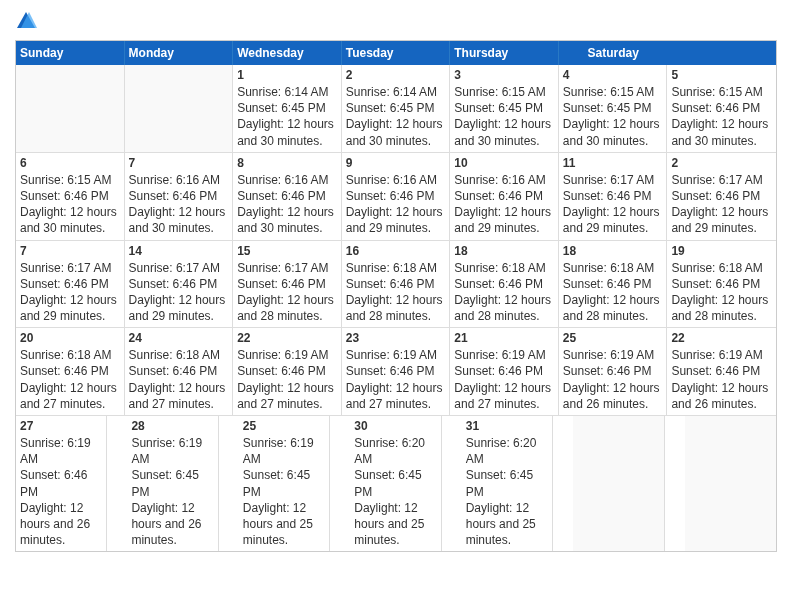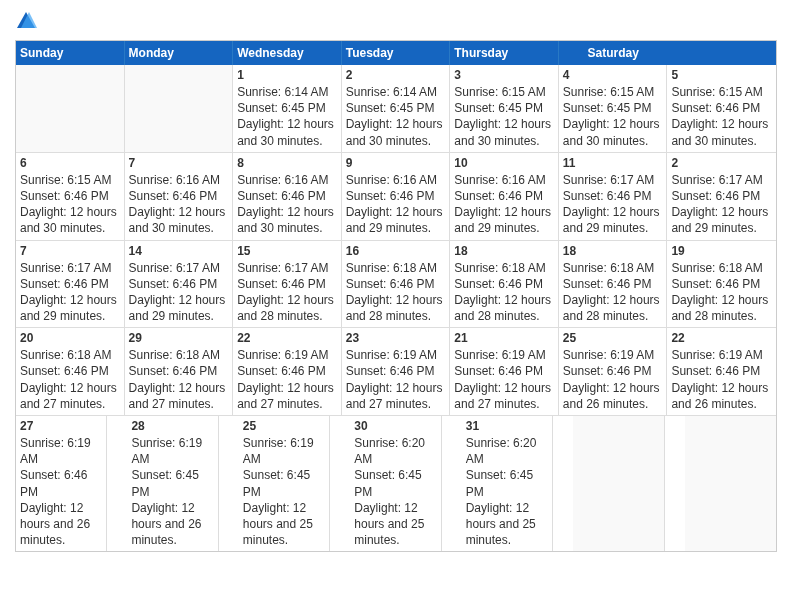--- a/index.html
+++ b/index.html
@@ -261,21 +261,21 @@
           </div>
         </div>
         <div class="cal-row">
           <div class="cal-cell">
             <span class="day-number">20</span>
             <div class="day-info" style="white-space: pre-line;">Sunrise: 6:18 AM
 Sunset: 6:46 PM
 Daylight: 12 hours and 27 minutes.</div>
           </div>
           <div class="cal-cell">
-            <span class="day-number">29</span>
+            <span class="day-number">24</span>
             <div class="day-info" style="white-space: pre-line;">Sunrise: 6:18 AM
 Sunset: 6:46 PM
 Daylight: 12 hours and 27 minutes.</div>
           </div>
           <div class="cal-cell">
             <span class="day-number">22</span>
             <div class="day-info" style="white-space: pre-line;">Sunrise: 6:19 AM
 Sunset: 6:46 PM
 Daylight: 12 hours and 27 minutes.</div>
           </div>

